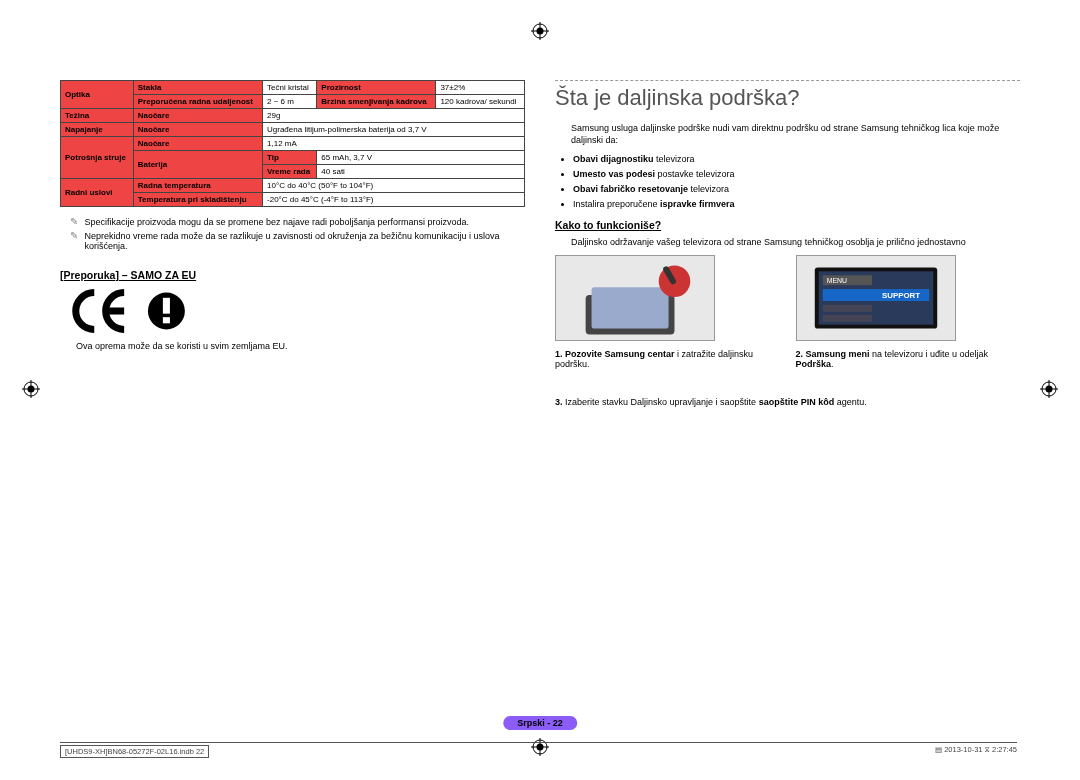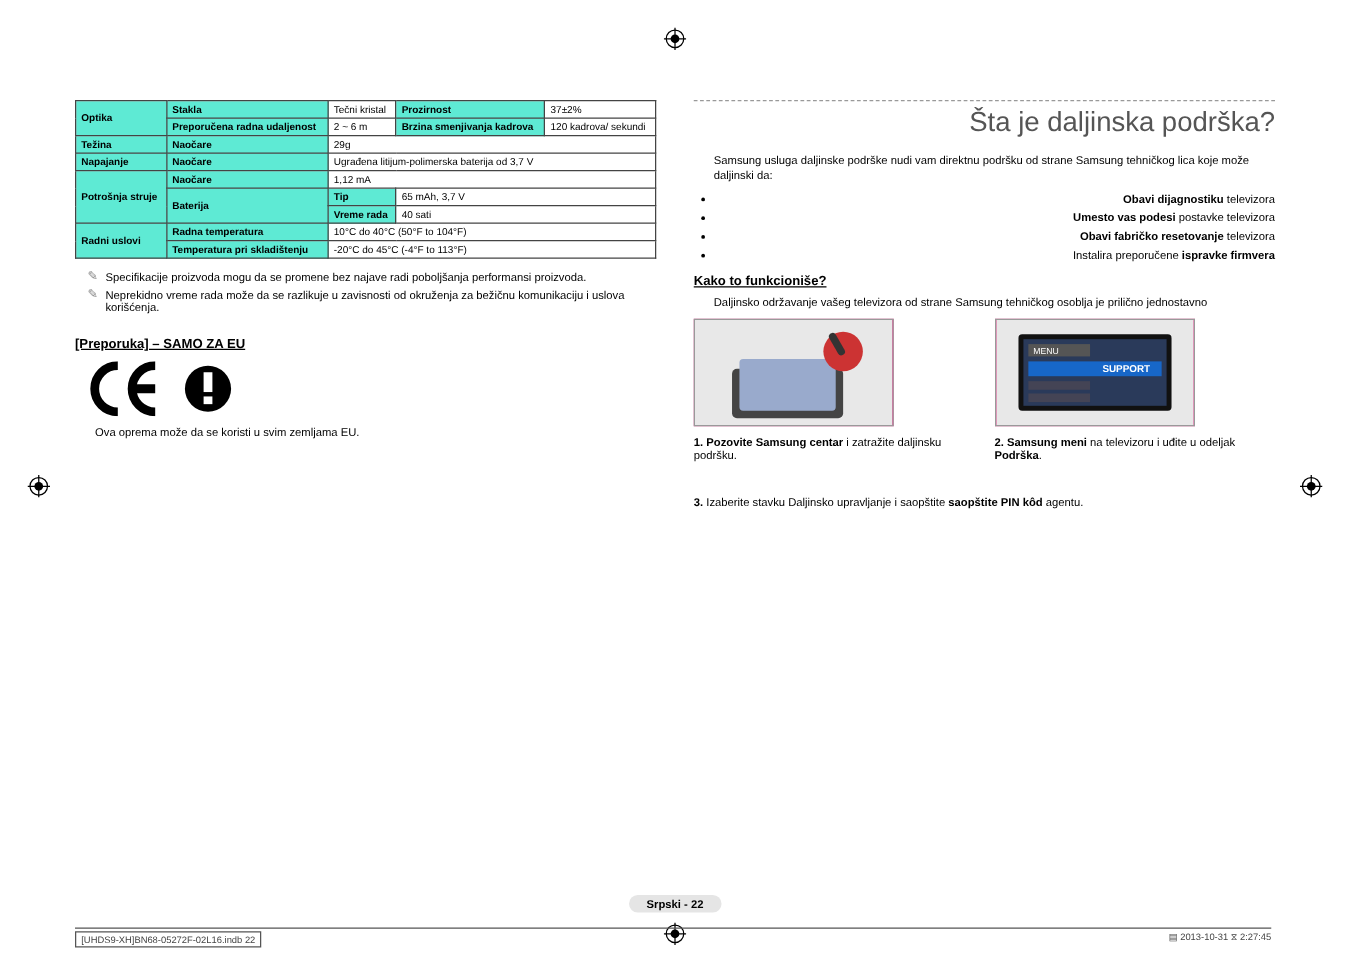--- a/index.html
+++ b/index.html
@@ -19,45 +19,45 @@
   .crop-right { top: 50%; right: 22px; transform: translateY(-50%); }
   .crop-bottom { bottom: 22px; left: 50%; transform: translateX(-50%); }
   .crop-svg { width: 18px; height: 18px; }
   .columns { display: flex; gap: 30px; }
   .col { flex: 1; }
   .section-heading {
     font-size: 10.5px; font-weight: bold; text-decoration: underline; margin-bottom: 8px;
   }
   .big-heading {
     font-size: 22px; color: #555; font-weight: 400; margin-bottom: 12px;
-    border-top: 1px dashed #999; padding-top: 4px; text-align: right;
+    border-top: 1px dashed #999; padding-top: 4px;
   }
   table.spec { border-collapse: collapse; width: 100%; font-size: 8px; margin-bottom: 10px; }
   table.spec td { border: 1px solid #444; padding: 2px 4px; vertical-align: middle; }
-  table.spec td.h { background: #5eead4; font-weight: bold; }
+  table.spec td.h { background: #ef4444; font-weight: bold; }
   .note-row { display:flex; align-items:flex-start; gap:6px; font-size:9px; margin:4px 0 4px 10px; }
   .note-icon { color:#888; font-size:10px; line-height:1; }
   .ce-mark { display:flex; align-items:center; gap:6px; margin:8px 0; }
   .ce-mark svg { height:44px; }
   .para { font-size: 9px; line-height: 1.3; margin: 6px 16px; }
-  .bullets { list-style: disc; margin: 8px 0 10px 18px; text-align: right; }
+  .bullets { list-style: disc; margin: 8px 0 10px 18px; }
   .bullets li { font-size: 9px; margin: 5px 0; }
   .sub-heading { font-size: 10.5px; font-weight: bold; text-decoration: underline; margin: 10px 0 6px; }
   .step-grid { display:flex; gap:16px; margin-top:6px; }
   .step { flex:1; font-size:9px; }
   .step .img-box {
-    width:160px; height:86px; background:#ec4899; border:1px solid #999; margin:0 0 8px 0;
+    width:160px; height:86px; background:#5eead4; border:1px solid #999; margin:0 0 8px 0;
     display:flex; align-items:center; justify-content:center; position:relative; overflow:hidden;
   }
   .step-row2 { display:flex; gap:16px; margin-top:28px; }
   .step-row2 .step { flex:1; }
   .step b, .para b, .bullets b { font-weight:bold; }
   .page-foot {
     position:absolute; bottom:50px; left:50%; transform:translateX(-50%);
-    background:#e5e5e5; border-radius:11px; padding:2px 14px; font-size:9px; font-weight:bold;
+    background:#8b5cf6; border-radius:11px; padding:2px 14px; font-size:9px; font-weight:bold;
   }
   .footer-line {
     position:absolute; bottom:22px; left:60px; right:63px;
     border-top:0.5px solid #555; display:flex; justify-content:space-between;
     font-size:7.5px; color:#444; padding-top:2px;
   }
   .footer-line .fbox { border:0.5px solid #555; padding:1px 4px; }
 </style>
 </head>
 <body>

